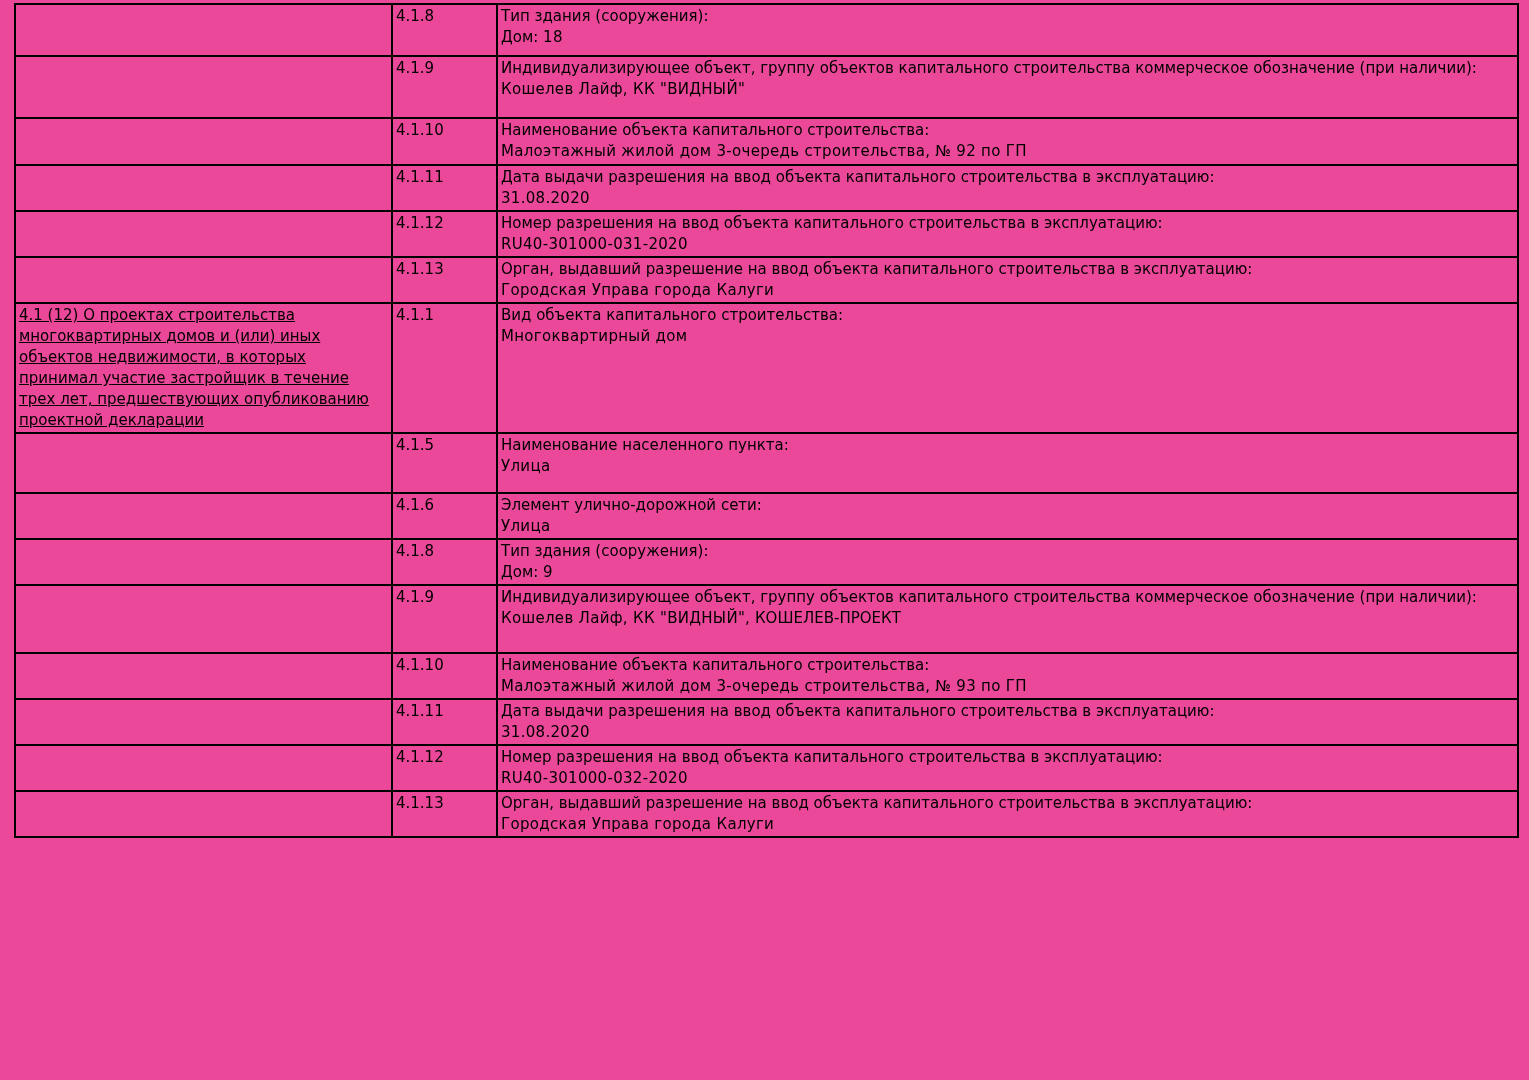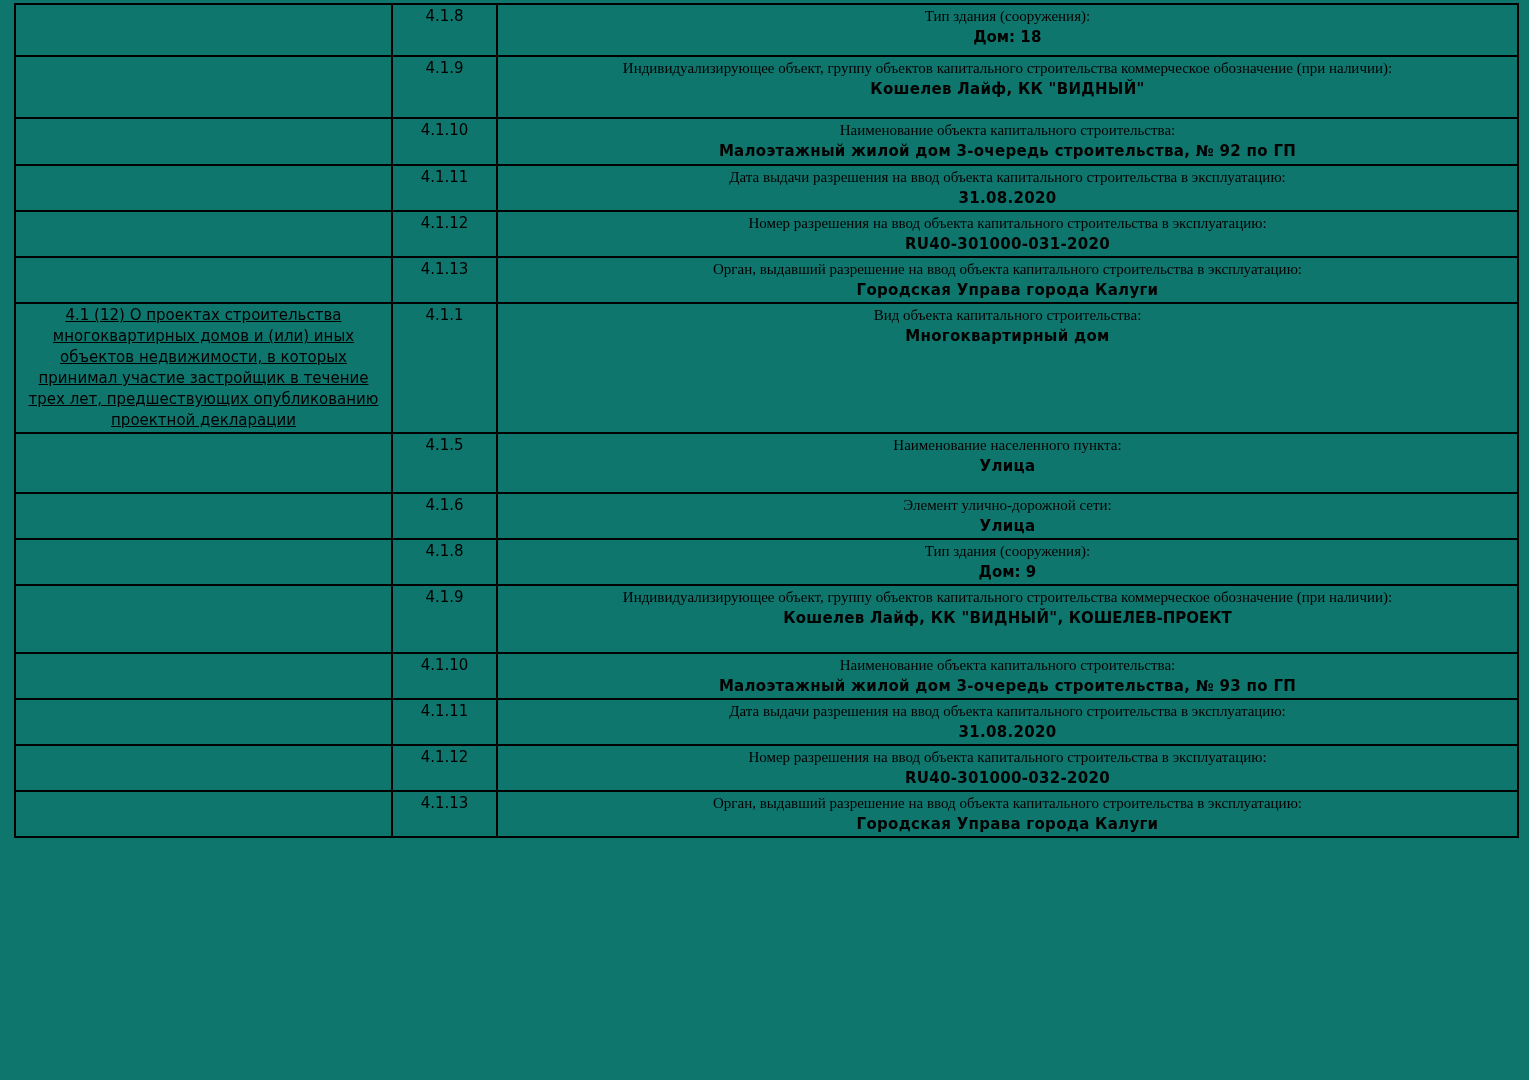--- a/index.html
+++ b/index.html
@@ -5,46 +5,45 @@
   html, body {
     margin: 0;
     padding: 0;
     background: #ffffff;
     color: #000000;
     font-family: "DejaVu Sans", "Liberation Sans", sans-serif;
   }
   .page {
     width: 1529px;
     height: 1080px;
-    background: #0f766e;
+    background: #ec4899;
     overflow: hidden;
-    text-align: center;
   }
   table.decl {
     border-collapse: collapse;
     table-layout: fixed;
     width: 1499px;
     margin: 3px 0 0 14px;
   }
   table.decl td {
     border: 2px solid #000000;
     padding: 1px 3px 1px 3px;
     font-size: 15px;
     line-height: 21px;
     vertical-align: top;
     overflow: hidden;
     word-wrap: break-word;
   }
   td.c1 { width: 369px; text-decoration: underline; }
   td.c2 { width: 97px; vertical-align: middle; padding-left: 5px; }
   td.c3 { width: 1013px; }
   td.vmid { vertical-align: middle; }
-  .lbl { font-weight: normal; font-family: Liberation Serif, serif; }
-  .val .b { font-weight: bold; letter-spacing: 0.3px; }
-  .val .p { font-weight: bold; margin-top: 35px; }
+  .lbl { font-weight: normal; }
+  .val .b { font-weight: normal; letter-spacing: 0.3px; }
+  .val .p { font-weight: normal; margin-top: 35px; }
 </style>
 </head>
 <body>
 
 <div class="page">
 <table class="decl">
   <tbody>
 
     <tr style="height:52px">
       <td class="c1">

